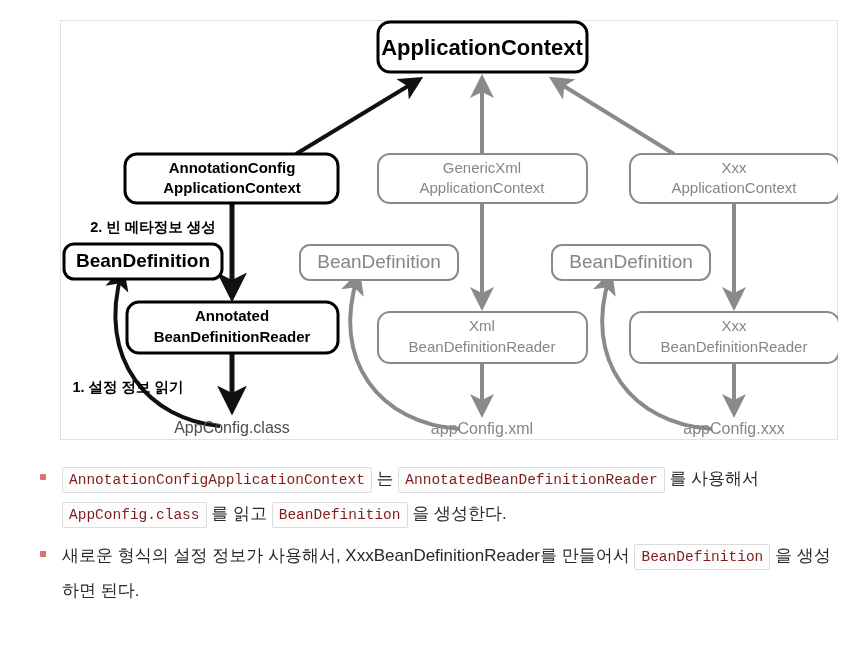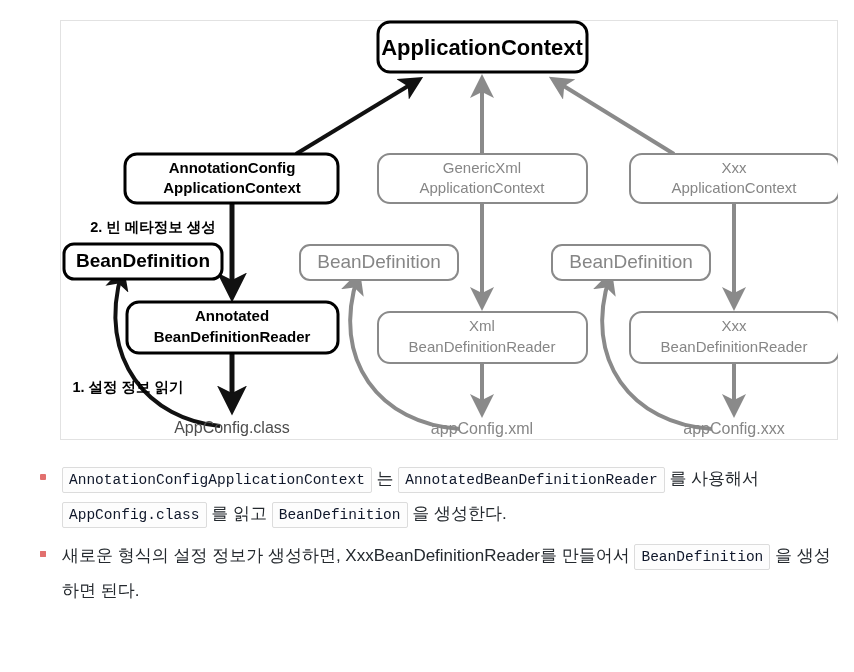--- a/index.html
+++ b/index.html
@@ -72,21 +72,21 @@
     background: #e2706e;
     border-radius: 1px;
   }
   code.inline {
     font-family: "Liberation Mono", "DejaVu Sans Mono", monospace;
     font-size: 14.5px;
     background: #fdfdfd;
     border: 1px solid #dcdcdc;
     border-radius: 2px;
     padding: 4px 6px;
-    color: #0f172a;
+    color: #7f1d1d;
     white-space: pre;
   }
 </style>
 </head>
 <body>
 
 <div class="page">
 
   <div class="diagram-frame"></div>
 
@@ -219,17 +219,17 @@
   <div class="notes">
     <div class="note-item">
       <span class="note-bullet" style="background: rgb(226, 112, 110);"></span>
       <span class="note-body"><code class="inline">AnnotationConfigApplicationContext</code><span> 는 </span><code class="inline">AnnotatedBeanDefinitionReader</code><span> 를 사용해서 </span><code class="inline">AppConfig.class</code><span> 를 읽고 </span><code class="inline">BeanDefinition</code><span> 을 생성한다.</span></span>
     </div>
     <div class="note-item">
       <span class="note-bullet" style="background: rgb(226, 112, 110);"></span>
     </div>
     <div class="note-item">
       <span class="note-bullet" style="background: rgb(226, 112, 110);"></span>
-      <span class="note-body"><span>새로운 형식의 설정 정보가 생성하면, XxxBeanDefinitionReader를 만들어서 </span><code class="inline">BeanDefinition</code><span> 을 생성하면 된다.</span></span>
+      <span class="note-body"><span>새로운 형식의 설정 정보가 사용해서, XxxBeanDefinitionReader를 만들어서 </span><code class="inline">BeanDefinition</code><span> 을 생성하면 된다.</span></span>
     </div>
   </div>
 
 </div>
 
 </body></html>

